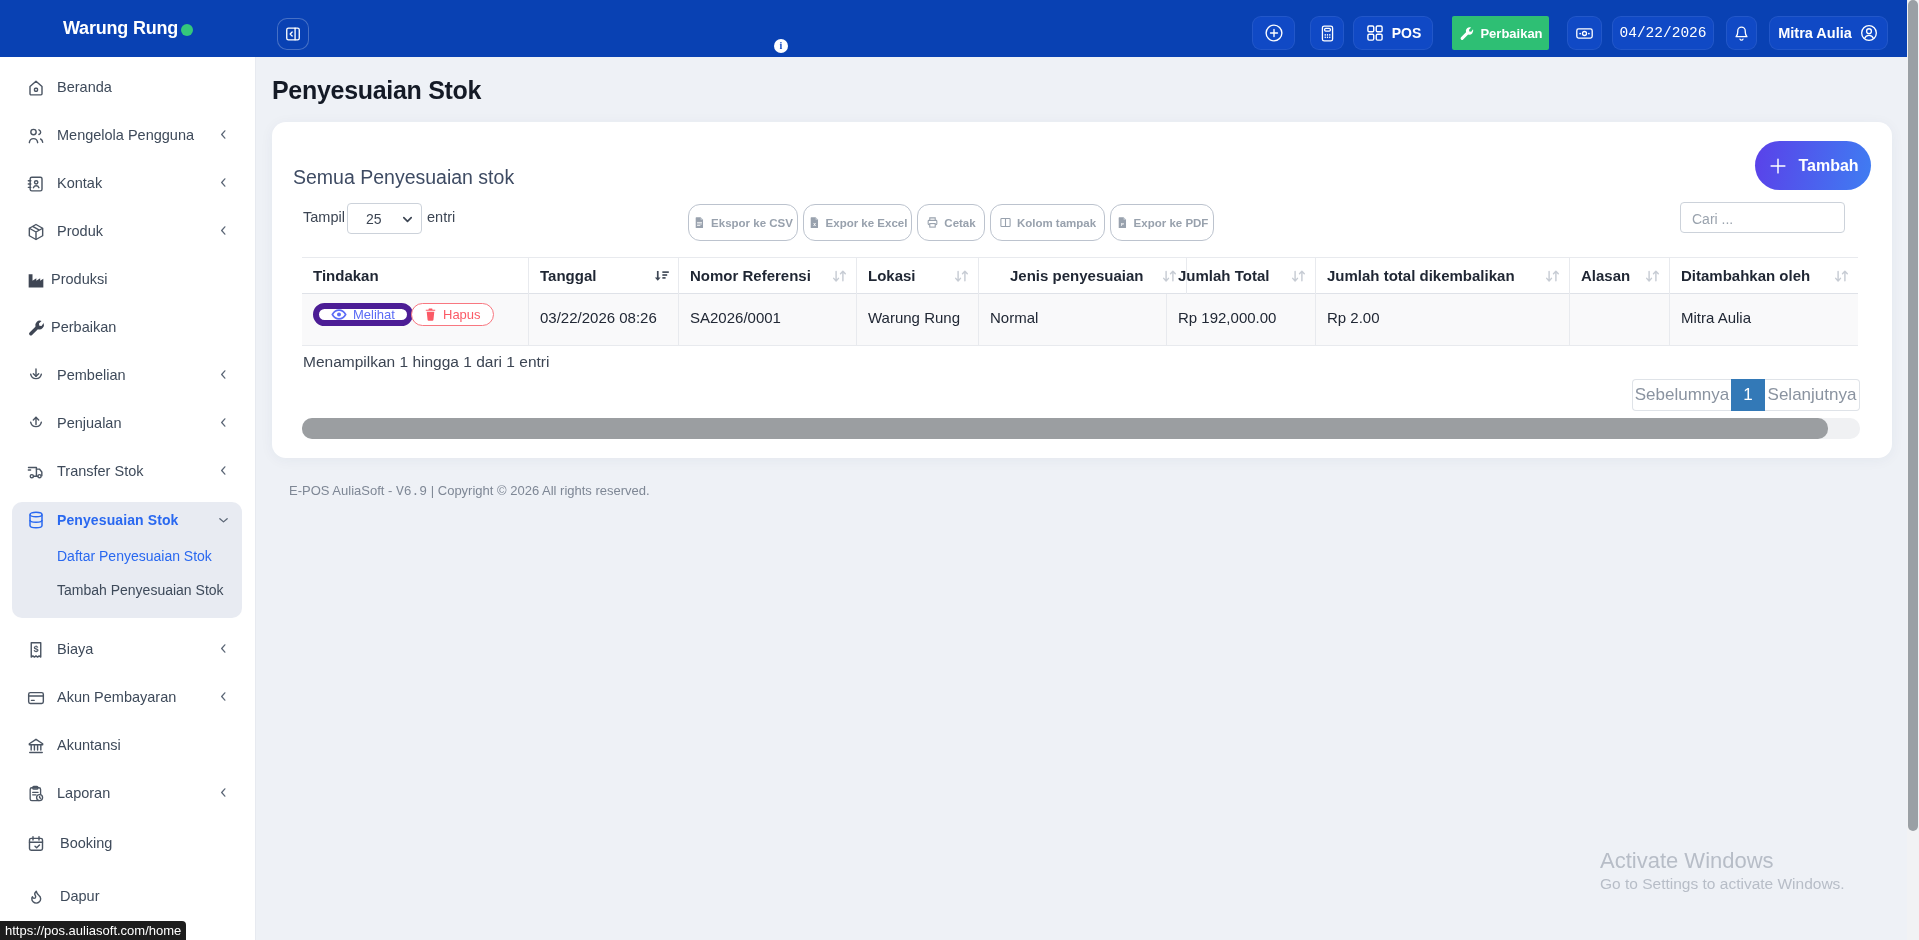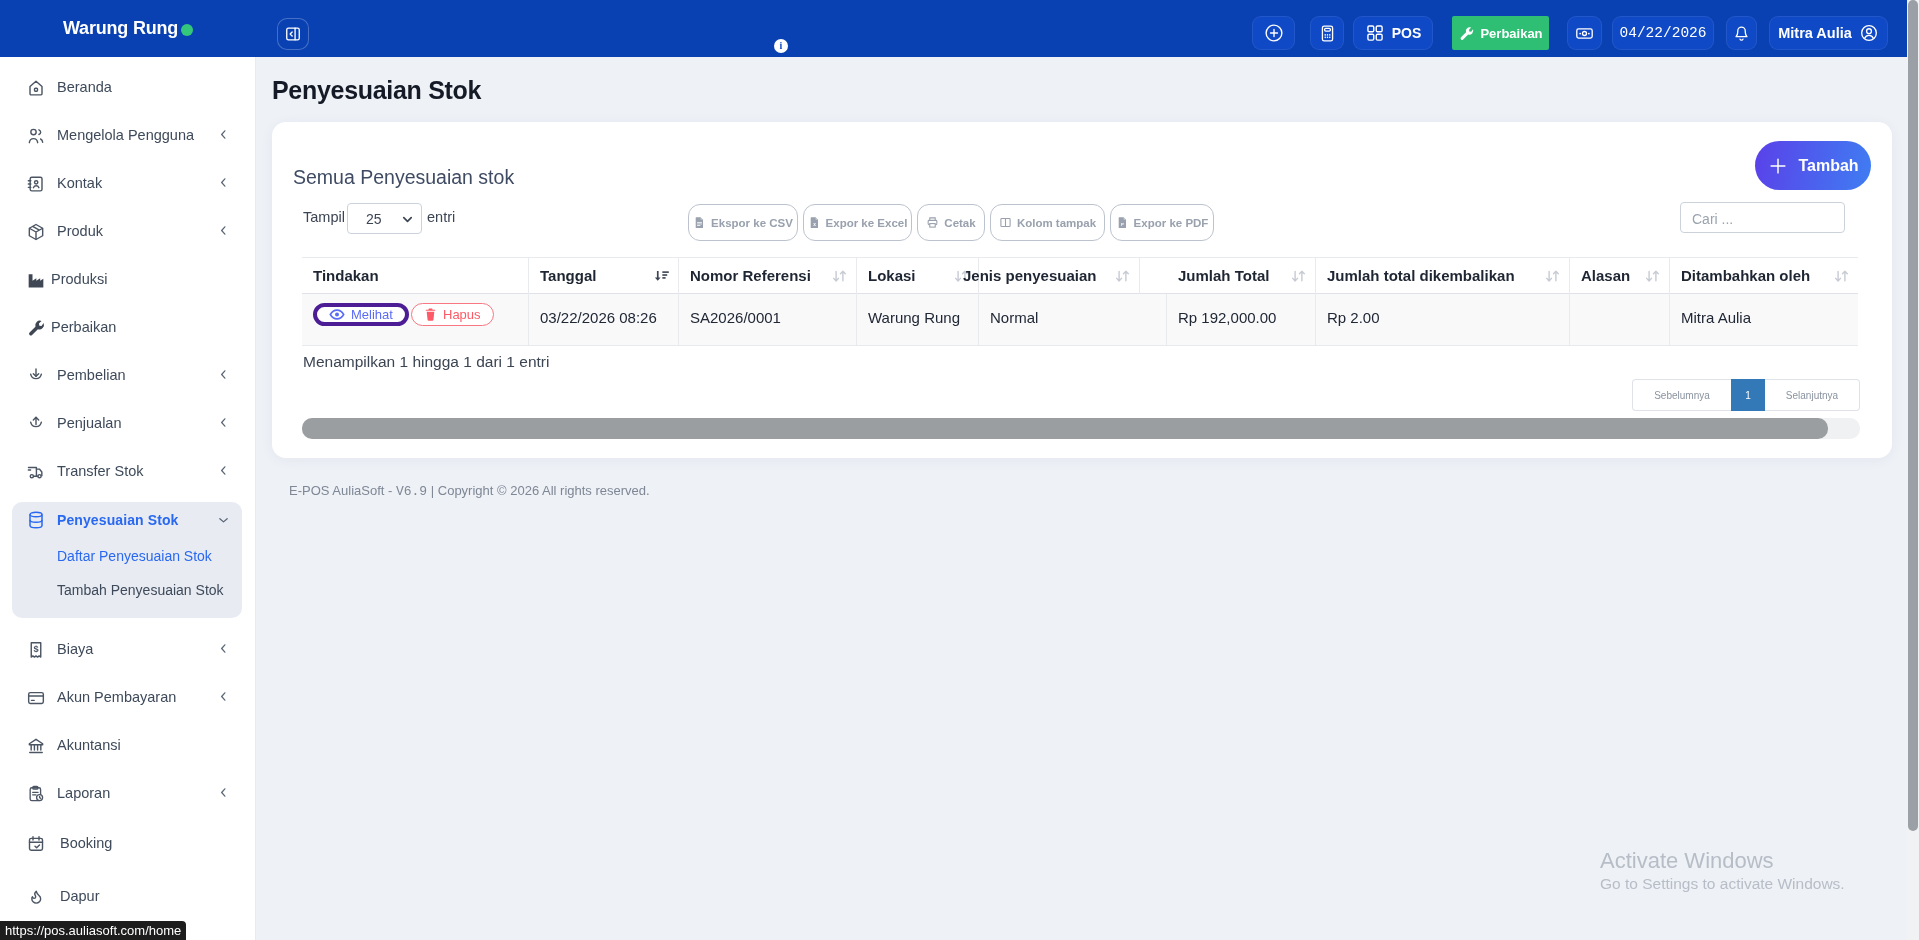--- a/index.html
+++ b/index.html
@@ -48,25 +48,25 @@
 
 #tbl { position:absolute; left:30px; top:135px; width:1558px; }
 #thead { position:absolute; left:0; top:0; width:1556px; height:37px; border-top:1px solid #e8eaee; border-bottom:1px solid #dfe2e8; }
 #trow { position:absolute; left:0; top:37px; width:1556px; height:52px; background:#f9f9fa; border-bottom:1px solid #e8eaee; }
 .th { position:absolute; top:0; height:37px; border-right:1px solid #e8eaee; }
 .th .t { position:absolute; left:11px; top:9px; font-size:15px; font-weight:bold; color:#1f2633; white-space:nowrap; }
 .th svg.sort { position:absolute; right:8px; top:11px; width:17px; height:15px; }
 .td { position:absolute; top:0; height:52px; border-right:1px solid #e8eaee; }
 .td .t { position:absolute; left:11px; top:15px; font-size:15px; color:#212835; white-space:nowrap; }
 .pill { position:absolute; top:9px; height:23px; border-radius:12px; display:flex; align-items:center; gap:6px; font-size:13px; padding:0 12px; background:#fff; }
-#b-melihat { left:11px; border:4px solid #4c1d95; color:#5b6cf5; }
+#b-melihat { left:11px; border:6px solid #4c1d95; color:#5b6cf5; }
 #b-hapus { left:109px; border:1px solid #f87780; color:#fb5a66; }
 #showinfo { position:absolute; left:31px; top:231px; font-size:15.5px; color:#3c4553; }
 #pag { position:absolute; left:1360px; top:257px; height:32px; display:flex; }
-.pg { height:32px; border:1px solid #dfe3e8; background:#fff; color:#8a93a0; font-size:10px; display:flex; align-items:center; justify-content:center; }
+.pg { height:32px; border:1px solid #dfe3e8; background:#fff; color:#8a93a0; font-size:17px; display:flex; align-items:center; justify-content:center; }
 .pg.prev { width:99px; border-radius:4px 0 0 4px; border-right:none; }
 .pg.act { width:34px; background:#3379b7; border-color:#3379b7; color:#fff; }
 .pg.next { width:95px; border-radius:0 4px 4px 0; border-left:none; }
 #hsb { position:absolute; left:30px; top:296px; width:1558px; height:21px; background:#f0f1f3; border-radius:10px; }
 #hsb .thumb { position:absolute; left:0; top:0; width:1526px; height:21px; background:#9b9ea1; border-radius:10px; }
 #footer { position:absolute; left:289px; top:483px; font-size:13px; color:#7e8795; }
 #aw1 { position:absolute; left:1600px; top:848px; font-size:22px; color:#b7bdc7; }
 #aw2 { position:absolute; left:1600px; top:875px; font-size:15.5px; color:#b7bdc7; }
 
 #vsb { position:absolute; left:1907px; top:0; width:12px; height:940px; background:#f1f2f4; }
@@ -394,21 +394,21 @@
         <svg class="sort" viewBox="0 0 20 17" fill="none" stroke="#c7ccd4" stroke-width="1.7" stroke-linecap="round" stroke-linejoin="round">
             <path d="M6 2.5v11M3.2 10.7 6 13.7l2.8-3M14 13.5v-11M11.2 5.3 14 2.3l2.8 3"></path>
           </svg>
       </div>
       <div class="th" style="left:555px; width:122px;">
           <span class="t">Lokasi</span>
         <svg class="sort" viewBox="0 0 20 17" fill="none" stroke="#c7ccd4" stroke-width="1.7" stroke-linecap="round" stroke-linejoin="round">
             <path d="M6 2.5v11M3.2 10.7 6 13.7l2.8-3M14 13.5v-11M11.2 5.3 14 2.3l2.8 3"></path>
           </svg>
       </div>
-      <div class="th" style="left:650px; width:188px;text-decoration:underline;">
+      <div class="th" style="left:697px; width:188px;text-decoration:underline;">
           <span class="t">Jenis penyesuaian</span>
         <svg class="sort" viewBox="0 0 20 17" fill="none" stroke="#c7ccd4" stroke-width="1.7" stroke-linecap="round" stroke-linejoin="round">
             <path d="M6 2.5v11M3.2 10.7 6 13.7l2.8-3M14 13.5v-11M11.2 5.3 14 2.3l2.8 3"></path>
           </svg>
       </div>
       <div class="th" style="left:865px; width:149px;">
           <span class="t">Jumlah Total</span>
         <svg class="sort" viewBox="0 0 20 17" fill="none" stroke="#c7ccd4" stroke-width="1.7" stroke-linecap="round" stroke-linejoin="round">
             <path d="M6 2.5v11M3.2 10.7 6 13.7l2.8-3M14 13.5v-11M11.2 5.3 14 2.3l2.8 3"></path>
           </svg>

